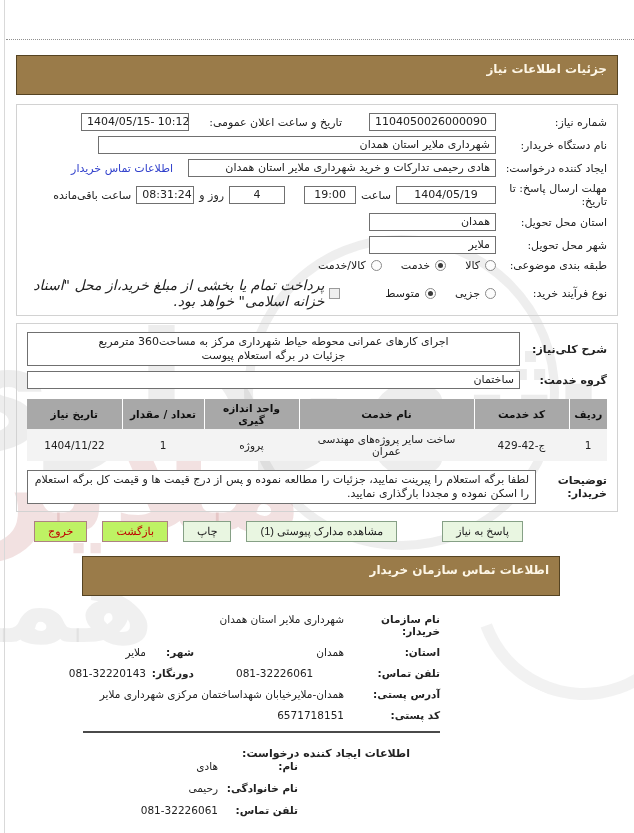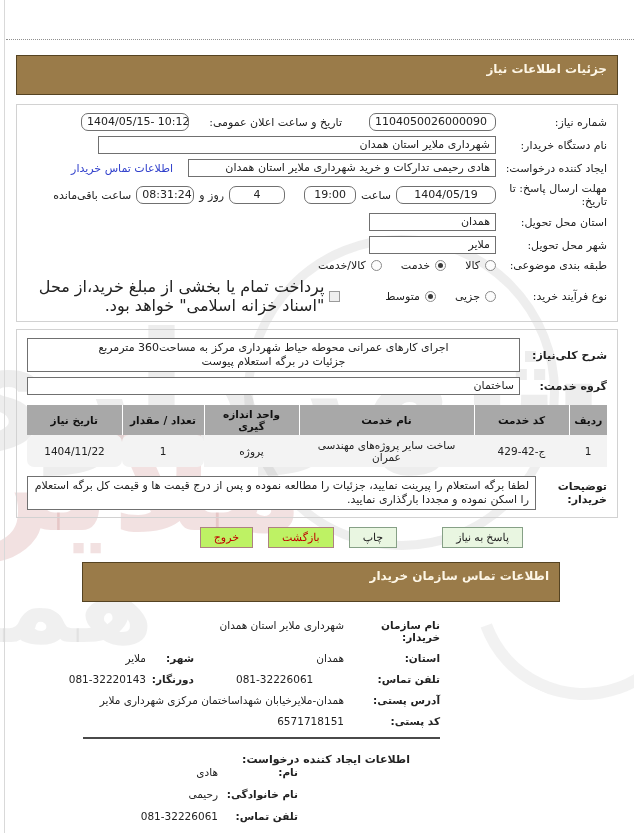--- a/index.html
+++ b/index.html
@@ -41,21 +41,21 @@
   .flabel { width:106px; flex:none; line-height:13px; }
   .blabel { font-weight:bold; line-height:13px; flex:none; }
 
   .ibox {
     border:1px solid #707070; background:#fff;
     height:18px; line-height:16px; padding:0 5px;
     overflow:hidden; white-space:nowrap;
   }
   .ibox.multi { height:auto; white-space:normal; line-height:14px; padding:2px 6px; }
   .center { text-align:center; }
-  .ltr { direction:ltr; unicode-bidi:embed;border-radius:7px; }
+  .ltr { direction:ltr; unicode-bidi:embed; }
 
   .link { color:#3140cc; cursor:pointer; margin-right:10px;margin-left:8px; }
 
   .radio { display:inline-block; width:11px; height:11px; border:1px solid #8a8a8a; border-radius:50%; background:#fdfdfd; position:relative; flex:none; }
   .radio.on::after { content:""; position:absolute; top:2px; left:2px; right:2px; bottom:2px; background:#3a3a3a; border-radius:50%; }
   .checkbox { display:inline-block; width:11px; height:11px; border:1px solid #9a9a9a; background:#efefef; flex:none; }
   .optlbl { margin-left:14px; }
 
   .sechead { font-weight:bold; margin:6px 0 9px; }
 
@@ -155,21 +155,21 @@
       <span class="optlbl">کالا/خدمت</span>
     </div>
 
     <div class="frow" style="margin-bottom:2px;">
       <span class="flabel">نوع فرآیند خرید:</span>
       <span class="radio"></span>
       <span class="optlbl">جزیی</span>
       <span class="radio on"></span>
       <span class="optlbl">متوسط</span>
       <span class="checkbox" style="margin-right:26px;"></span>
-      <span style="font-size:16px;">پرداخت تمام یا بخشی از مبلغ خرید،از محل "اسناد خزانه اسلامی" خواهد بود.</span>
+      <span style="font-size:14px;font-style:italic;">پرداخت تمام یا بخشی از مبلغ خرید،از محل "اسناد خزانه اسلامی" خواهد بود.</span>
     </div>
   </div>
 
   <div class="panel">
 
     <div class="frow">
       <span class="blabel" style="width:82px;">شرح کلی‌نیاز:</span>
       <div class="ibox multi center" style="flex:1;">
         <div>اجرای کارهای عمرانی محوطه حیاط شهرداری مرکز به مساحت360 مترمربع</div>
         <div>جزئیات در برگه استعلام پیوست</div>
@@ -206,20 +206,21 @@
     </table>
 
     <div class="frow" style="margin-bottom:3px;">
       <span class="blabel" style="width:66px;">توضیحات خریدار:</span>
       <div class="ibox multi" style="flex:1;">لطفا برگه استعلام را پیرینت نمایید، جزئیات را مطالعه نموده و پس از درج قیمت ها و قیمت کل برگه استعلام را اسکن نموده و مجددا بارگذاری نمایید.</div>
     </div>
   </div>
 
   <div class="btnrow">
     <button class="btn first">پاسخ به نیاز</button>
+    <button class="btn">مشاهده مدارک پیوستی (1)</button>
     <button class="btn">چاپ</button>
     <button class="btn pink">بازگشت</button>
     <button class="btn pink">خروج</button>
   </div>
 
   <div class="bar bar2">اطلاعات تماس سازمان خریدار</div>
 
   <div class="contact">
     <div class="crow">
       <span class="clabel">نام سازمان خریدار:</span>

